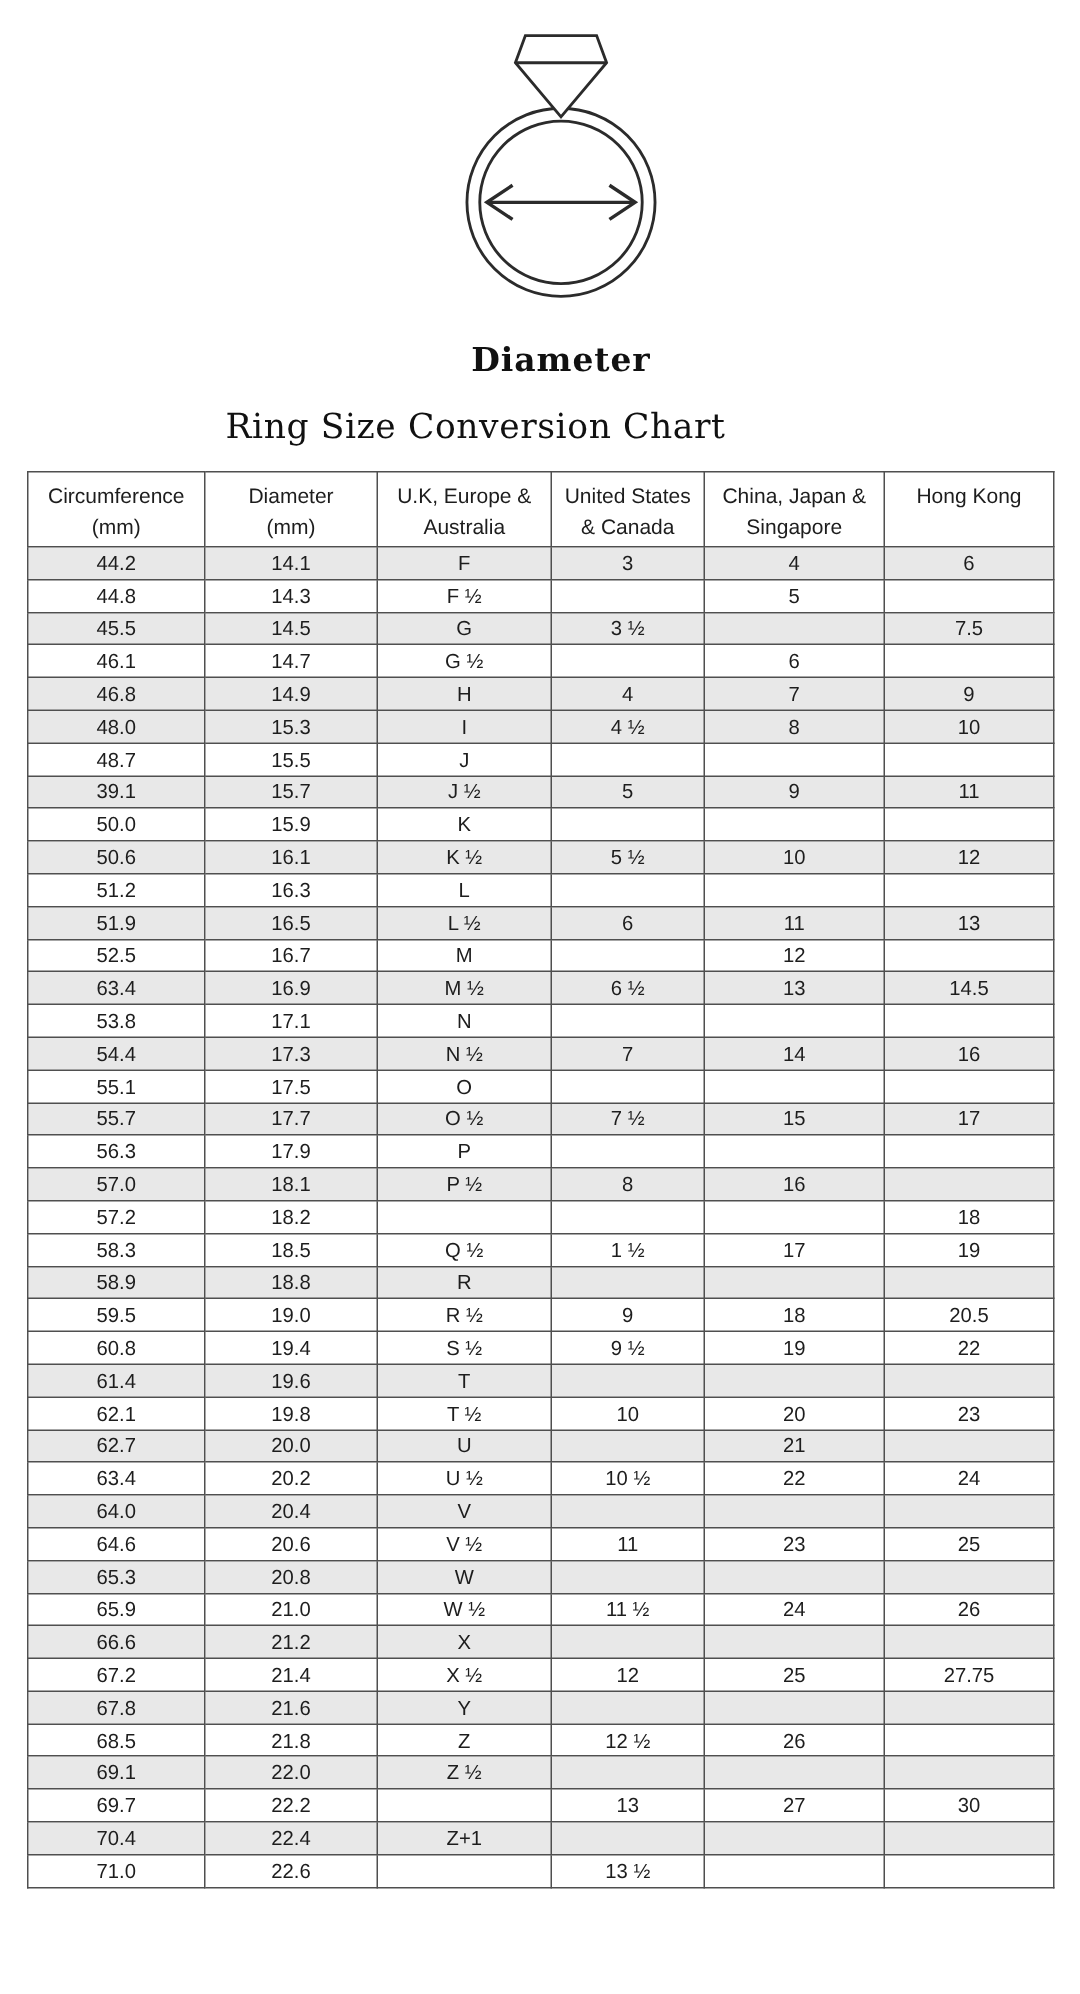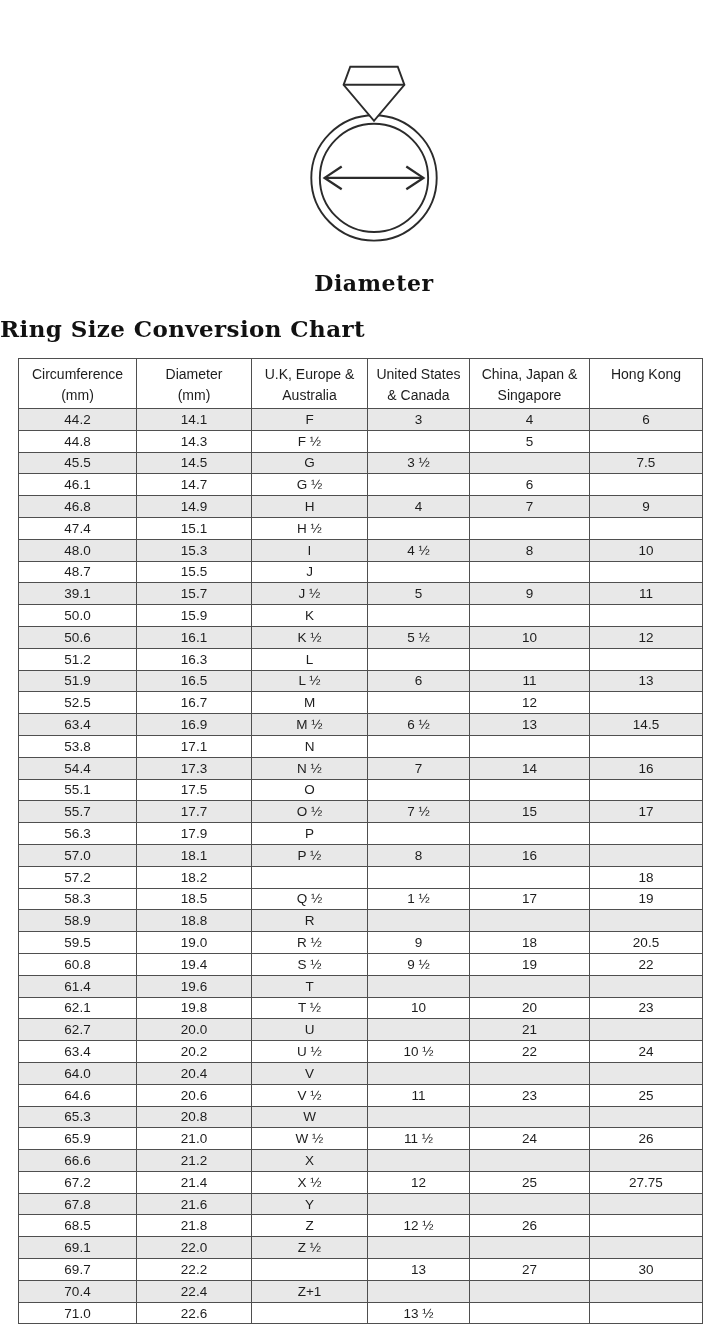--- a/index.html
+++ b/index.html
@@ -11,45 +11,46 @@
   }
   *{box-sizing:border-box;margin:0;padding:0;}
   html,body{background:var(--bg);}
   body{
     width:720px;
     height:1329px;
     font-family:"Liberation Sans", sans-serif;
     color:var(--ink);
     overflow:hidden;
   }
-  .page{width:720px;padding-top:14px;margin-top:43px;}
+  .page{width:720px;padding-top:14px;}
   .hero{
     width:720px;
     display:flex;
     flex-direction:column;
     align-items:center;
     transform:translateX(14px);
   }
   .hero svg{display:block;}
   .diameter-label{
     margin-top:13px;
     font-family:"DejaVu Serif", serif;
     font-weight:bold;
     font-size:22px;
     letter-spacing:0.6px;
     color:#111;
     text-align:center;
   }
   .chart-title{
     margin-top:19px;
     font-family:"DejaVu Serif", serif;
-    font-weight:bold;
+    font-weight:normal;
     font-size:23px;
     letter-spacing:0.4px;
     color:#111;
+    text-align:center;
     width:634px;
   }
   table.ring-table{
     margin:16px auto 0 18px;
     width:684px;
     border-collapse:collapse;
     table-layout:fixed;
   }
   .ring-table th, .ring-table td{
     border:1px solid var(--border);
@@ -171,28 +172,20 @@
           <td></td>
         </tr>
         <tr class="stripe">
           <td>46.8</td>
           <td>14.9</td>
           <td>H</td>
           <td>4</td>
           <td>7</td>
           <td>9</td>
         </tr>
-        <tr>
-          <td>47.4</td>
-          <td>15.1</td>
-          <td>H ½</td>
-          <td></td>
-          <td></td>
-          <td></td>
-        </tr>
         <tr class="stripe">
           <td>48.0</td>
           <td>15.3</td>
           <td>I</td>
           <td>4 ½</td>
           <td>8</td>
           <td>10</td>
         </tr>
         <tr>
           <td>48.7</td>

